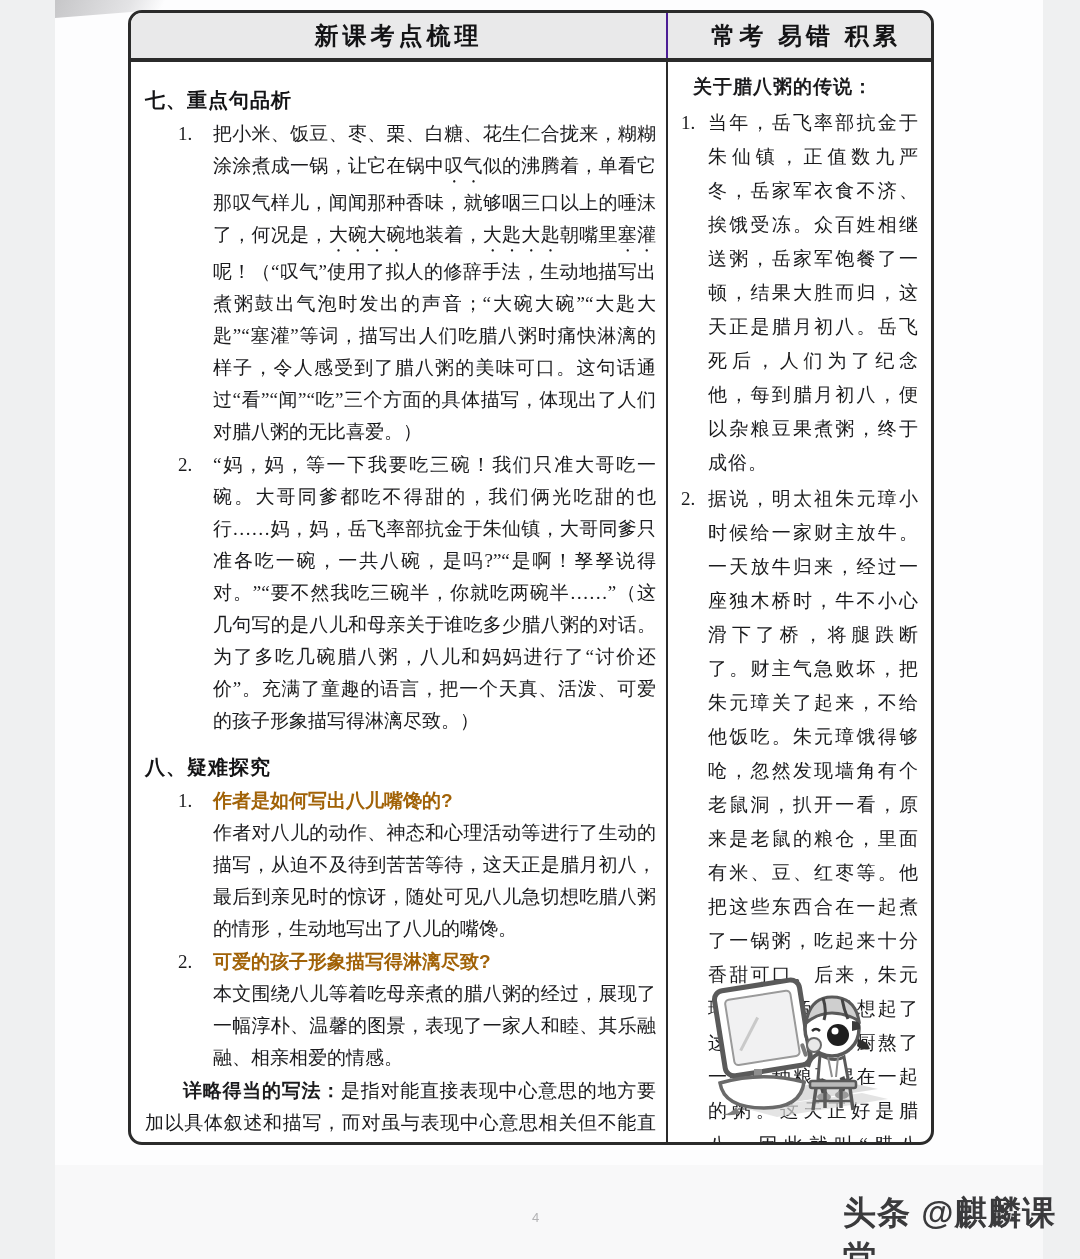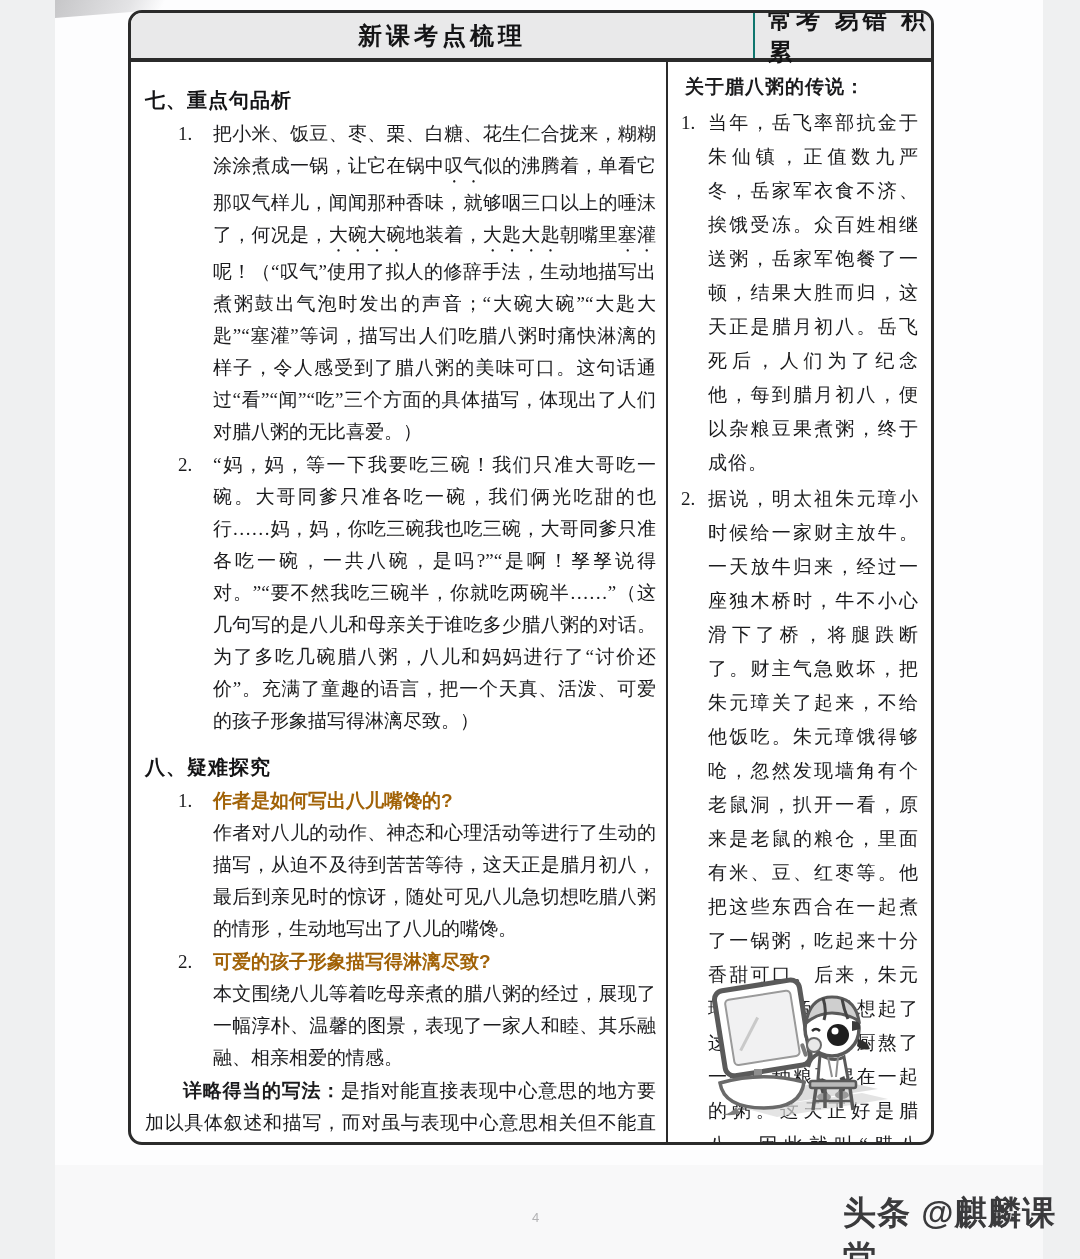--- a/index.html
+++ b/index.html
@@ -33,21 +33,21 @@
     box-sizing:border-box;
   }
   .grid-header{
     display:flex;height:45px;flex:0 0 45px;
     background:#e9e9ea;border-bottom:4px solid #2b2b2b;
   }
   .hcell{
     display:flex;align-items:center;justify-content:center;
     font-weight:bold;font-size:24px;letter-spacing:4px;color:#141416;
   }
-  .hcell.left{width:624px;border-right:2px solid #0f766e;box-sizing:border-box;}
+  .hcell.left{width:537px;border-right:2px solid #4c1d95;box-sizing:border-box;}
   .hcell.right{flex:1;padding-left:13px;}
   .grid-body{flex:1;display:flex;min-height:0;}
   .col{box-sizing:border-box;overflow:hidden;}
   .col-left{
     width:537px;border-right:2px solid #2b2b2b;
     padding:8px 10px 0 14px;
     font-size:19px;line-height:32px;
   }
   .col-right{
     flex:1;position:relative;
@@ -74,21 +74,21 @@
   .kai{font-family:"Liberation Serif", serif;}
   .question{margin:0;font-weight:bold;color:#a16207;font-family:"Liberation Sans", sans-serif;}
   .answer{margin:0;text-align:justify;font-family:"Liberation Serif", serif;}
   .method-par{
     margin:1px 0 0 0;text-indent:2em;text-align:justify;
     font-family:"Liberation Sans", sans-serif;
   }
   .method-par .lead{font-weight:bold;}
   
   .r-heading{margin:2px 0;font-size:20px;font-weight:bold;letter-spacing:1px;}
-  .r-subheading{margin:0 0 2px 4px;font-size:19px;font-weight:bold;letter-spacing:1px;}
+  .r-subheading{margin:0 0 2px 12px;font-size:19px;font-weight:bold;letter-spacing:1px;}
   .legend{display:flex;margin:2px 0;}
   .legend .num{flex:0 0 27px;font-family:"Liberation Serif", serif;}
   .legend .itext{
     flex:1;margin:0;text-align:justify;letter-spacing:1px;
     font-family:"Liberation Serif", serif;
   }
   .illustration{
     position:absolute;left:50%;bottom:6px;transform:translateX(-50%);
   }
   
@@ -123,21 +123,21 @@
       <div>
         <h3 class="sec-heading">七、重点句品析</h3>
 
         <div class="numbered">
           <span class="num">1.</span>
           <p class="itext"><span>把小米、饭豆、枣、栗、白糖、花生仁合拢来，糊糊涂涂煮成一锅，让它在锅中</span><span class="em-dots">叹气</span><span>似的沸腾着，单看它那叹气样儿，闻闻那种香味，就够咽三口以上的唾沫了，何况是，</span><span class="em-dots">大碗大碗</span><span>地装着，</span><span class="em-dots">大匙大匙</span><span>朝嘴里</span><span class="em-dots">塞灌</span><span>呢！</span><span class="kai">（“叹气”使用了拟人的修辞手法，生动地描写出煮粥鼓出气泡时发出的声音；“大碗大碗”“大匙大匙”“塞灌”等词，描写出人们吃腊八粥时痛快淋漓的样子，令人感受到了腊八粥的美味可口。这句话通过“看”“闻”“吃”三个方面的具体描写，体现出了人们对腊八粥的无比喜爱。）</span></p>
         </div>
 
         <div class="numbered">
           <span class="num">2.</span>
-          <p class="itext"><span>“妈，妈，等一下我要吃三碗！我们只准大哥吃一碗。大哥同爹只准各吃一碗，我们俩光吃甜的也行……妈，妈，你吃三碗我也吃三碗，大哥同爹只准各吃一碗，一共八碗，是吗?”“是啊！孥孥说得对。”“要不然我吃三碗半，你就吃两碗半……”</span><span class="kai">（这几句写的是八儿和母亲关于谁吃多少腊八粥的对话。为了多吃几碗腊八粥，八儿和妈妈进行了“讨价还价”。充满了童趣的语言，把一个天真、活泼、可爱的孩子形象描写得淋漓尽致。）</span></p>
+          <p class="itext"><span>“妈，妈，等一下我要吃三碗！我们只准大哥吃一碗。大哥同爹都吃不得甜的，我们俩光吃甜的也行……妈，妈，岳飞率部抗金于朱仙镇，大哥同爹只准各吃一碗，一共八碗，是吗?”“是啊！孥孥说得对。”“要不然我吃三碗半，你就吃两碗半……”</span><span class="kai">（这几句写的是八儿和母亲关于谁吃多少腊八粥的对话。为了多吃几碗腊八粥，八儿和妈妈进行了“讨价还价”。充满了童趣的语言，把一个天真、活泼、可爱的孩子形象描写得淋漓尽致。）</span></p>
         </div>
       </div>
 
       <div>
         <h3 class="sec-heading">八、疑难探究</h3>
 
         <div class="numbered">
           <span class="num">1.</span>
           <div class="itext">
             <p class="question">作者是如何写出八儿嘴馋的?</p>

